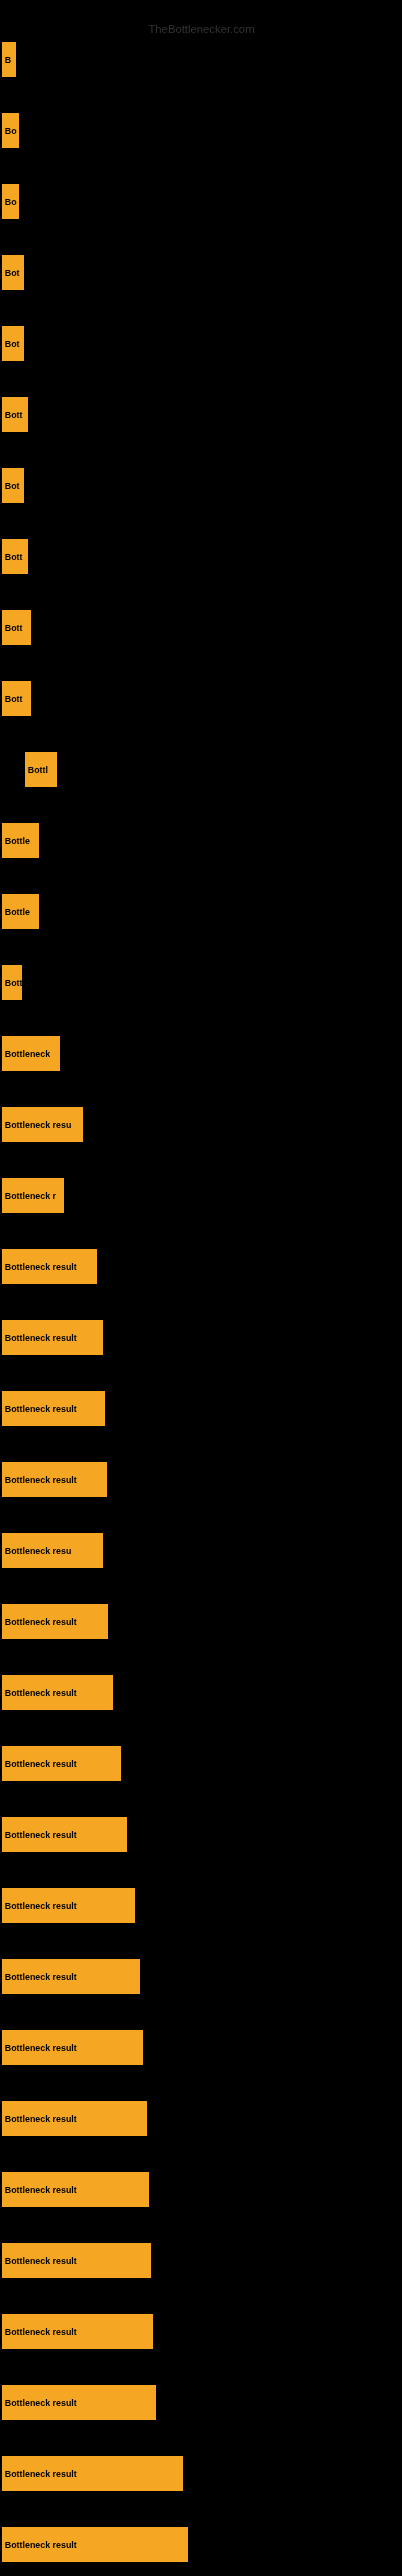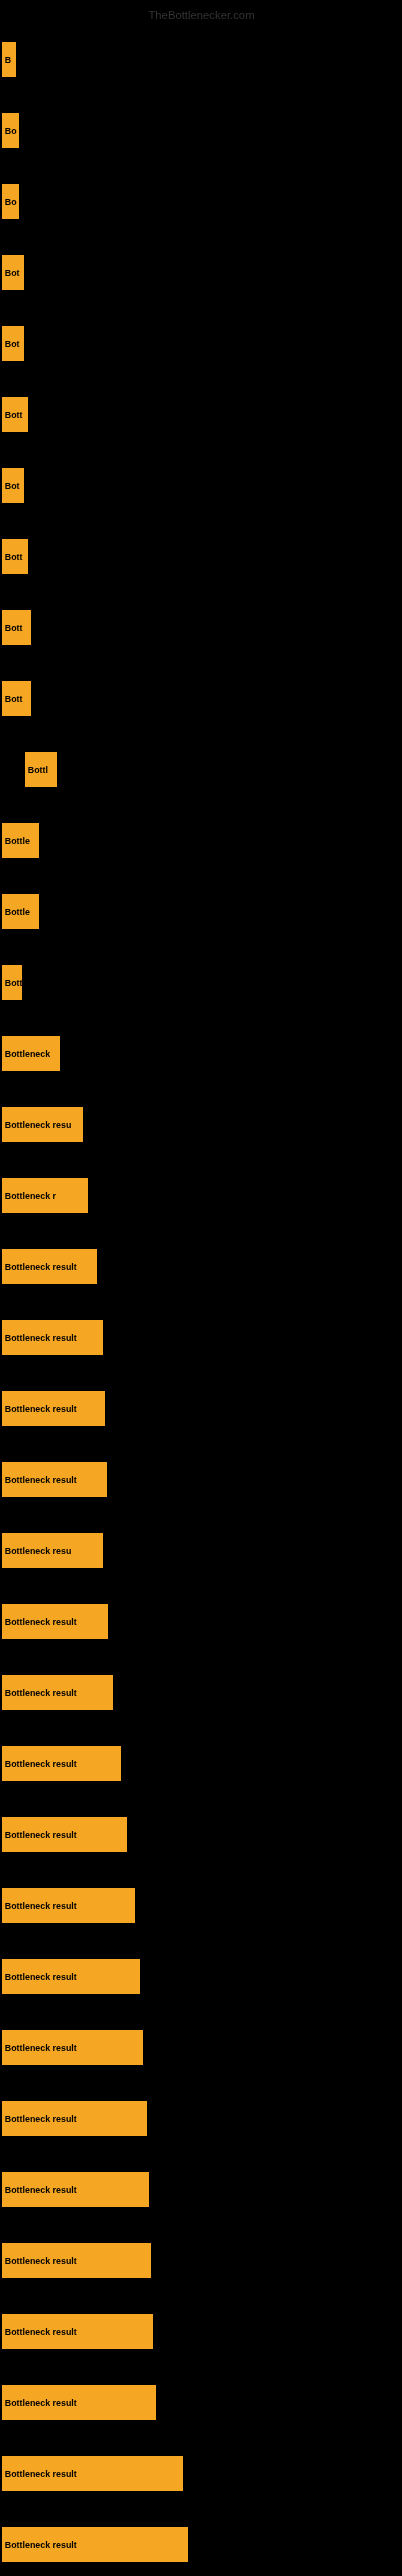--- a/index.html
+++ b/index.html
@@ -11,21 +11,21 @@
       background-color: #000;
       width: 403px;
       min-height: 2576px;
       font-family: Arial, sans-serif;
       position: relative;
     }
     .site-title {
       color: #333;
       font-size: 11.3px;
       text-align: center;
-      padding: 9px 0;
+      padding: 23px 0;
       background: #000;
       position: absolute;
       top: 0;
       left: 0;
       right: 0;
     }
     .bars-container {
       position: absolute;
       top: 24px;
       left: 0;
@@ -138,21 +138,21 @@
       <div class="bar" style="width: 58px;">
         <span class="bar-label">Bottleneck</span>
       </div>
     </div>
     <div class="bar-item">
       <div class="bar" style="width: 81px;">
         <span class="bar-label">Bottleneck resu</span>
       </div>
     </div>
     <div class="bar-item">
-      <div class="bar" style="width: 86px;">
+      <div class="bar" style="width: 62px;">
         <span class="bar-label">Bottleneck r</span>
       </div>
     </div>
     <div class="bar-item">
       <div class="bar" style="width: 95px;">
         <span class="bar-label">Bottleneck result</span>
       </div>
     </div>
     <div class="bar-item">
       <div class="bar" style="width: 101px;">

